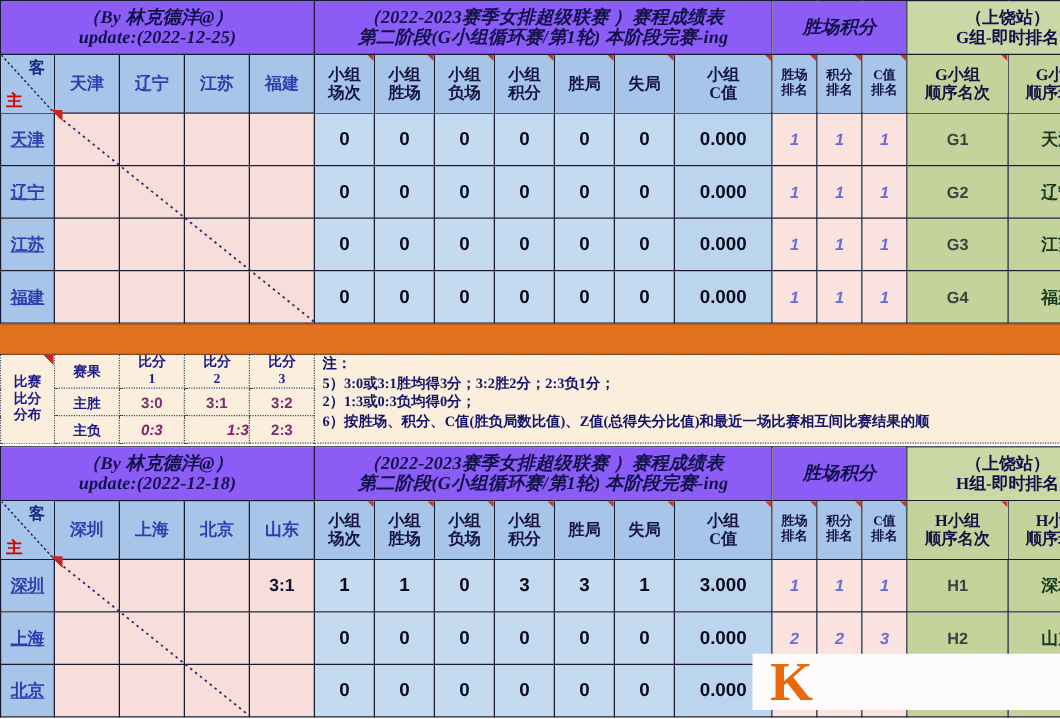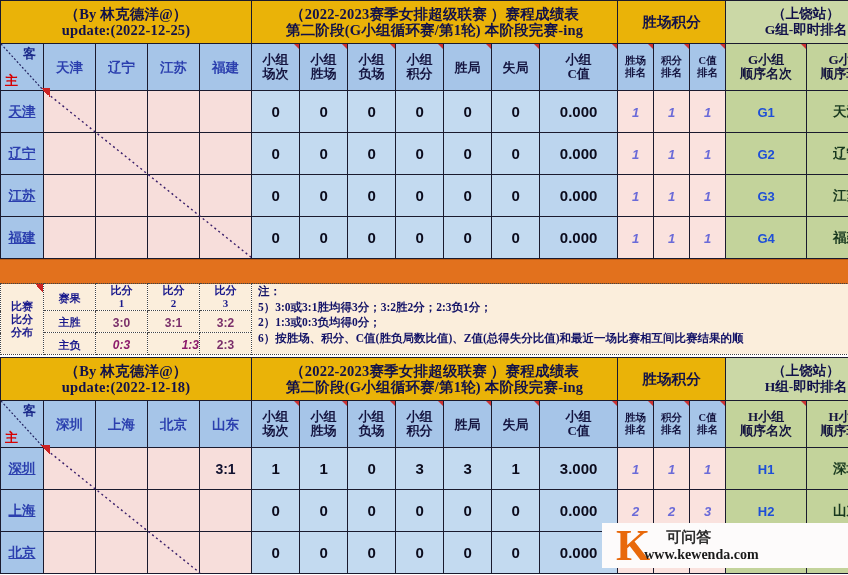--- a/index.html
+++ b/index.html
@@ -22,21 +22,21 @@
     border:1px solid #1a1a2e;
     padding:0;
     text-align:center;
     vertical-align:middle;
     overflow:hidden;
     white-space:nowrap;
   }
 
   
   .c-blue      {background:#a6c5e8;}
-  .c-blue-hdr  {background:#eab308;}
+  .c-blue-hdr  {background:#8b5cf6;font-style:italic;}
   .c-blue-lite {background:#c3daf0;}
   .c-blue-mid  {background:#bcd5ee;}
   .c-pink      {background:#f7dedb;}
   .c-pink-lite {background:#fae2de;}
   .c-green     {background:#c3d39b;}
   .c-green-hdr {background:#cbd8a6;}
   .c-cream     {background:#fbeedc;}
 
   
   .t-title{
@@ -61,21 +61,21 @@
   }
   .t-num{
     color:#0b0b1c;font-weight:bold;font-size:15px;
     font-family:"Liberation Sans","DejaVu Sans",sans-serif;
   }
   .t-rank{
     color:#6a6ad8;font-weight:bold;font-style:italic;font-size:13px;
     font-family:"Liberation Sans","DejaVu Sans",sans-serif;
   }
   .t-grp{
-    color:#1d4ed8;font-weight:bold;font-size:13px;
+    color:#404040;font-weight:bold;font-size:13px;
     font-family:"Liberation Sans","DejaVu Sans",sans-serif;
   }
   .t-grpteam{
     color:#17371e;font-weight:bold;font-size:13.5px;
   }
   .t-score{
     color:#121230;font-weight:bold;font-size:14px;
     font-family:"Liberation Sans","DejaVu Sans",sans-serif;
   }
 
@@ -606,19 +606,15 @@
     </table>
 
   <svg class="matrix-diag" style="left:43px;top:447px;width:209px;height:128px;">
     <line x1="0" y1="0" x2="157" y2="126" stroke="#3a1f6a" stroke-width="1.4" stroke-dasharray="2,3"></line>
   </svg>
   <div style="position:absolute;left:41px;top:445px;width:9px;height:9px;
               background:linear-gradient(225deg,#c22 50%,transparent 50%);"></div>
 
   <div class="wm" style="left:602px;top:523px;width:246px;height:45px;">
     <span class="k">K</span>
-    <span class="wt">
-      <span class="cn">可问答</span>
-      <span class="url">www.kewenda.com</span>
-    </span>
   </div>
 
 </div>
 
 </body></html>

